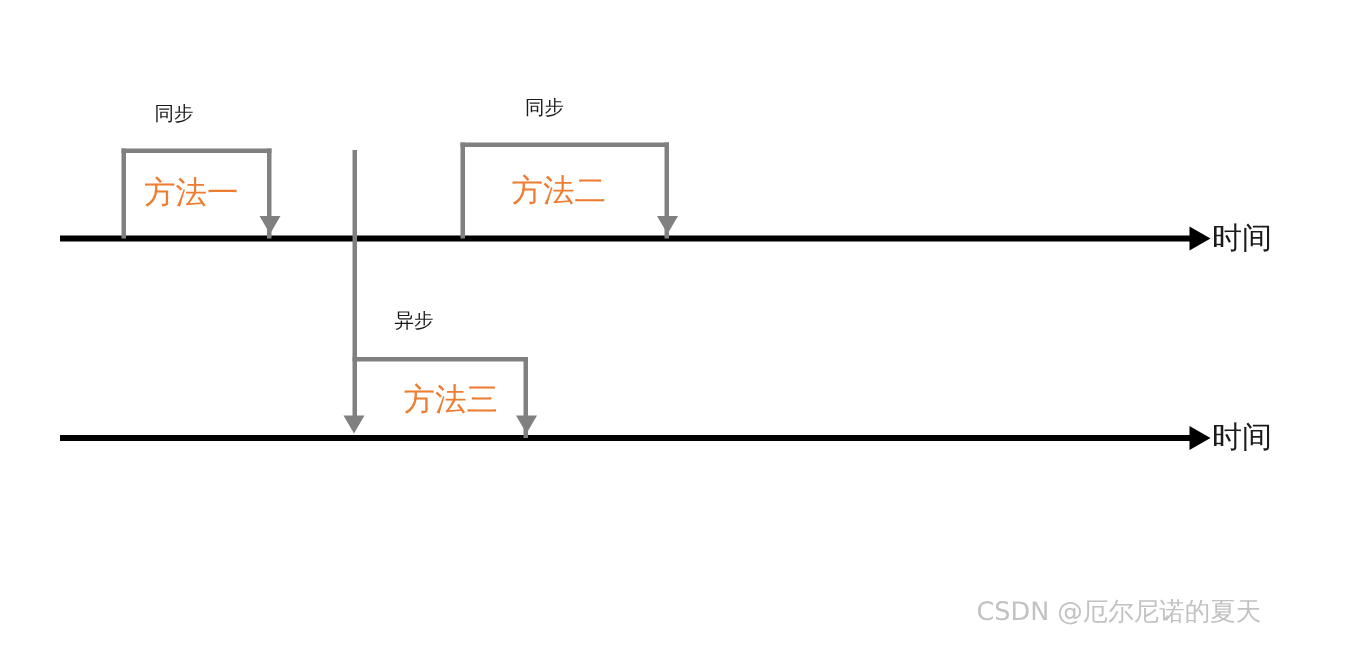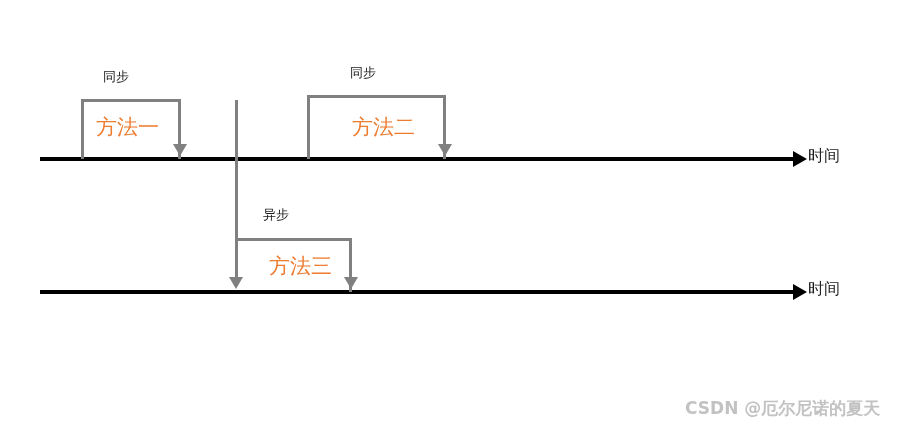--- a/index.html
+++ b/index.html
@@ -27,21 +27,21 @@
   .axis-head {
     position: absolute;
     width: 0;
     height: 0;
     border-top: 8px solid transparent;
     border-bottom: 8px solid transparent;
     border-left: 14px solid #000000;
   }
   .axis-label {
     position: absolute;
-    font-size: 16px;
+    font-size: 20px;
     color: #1a1a1a;
     line-height: 1;
     white-space: nowrap;
   }
 
   
   .bracket {
     position: absolute;
     border-top: 3px solid #808080;
     border-left: 3px solid #808080;
@@ -105,27 +105,27 @@
   <div class="axis" style="left:40px; top:290px; width:755px;"></div>
   <div class="axis-head" style="left:793px; top:284px;"></div>
   <div class="axis-label" style="left:808px; top:281px;">时间</div>
 
   <div class="connector" style="left:235px; top:100px; height:180px;"></div>
   <div class="bracket-head" style="left:229px; top:277px;"></div>
 
   <div class="sync-label" style="left:103px; top:70px;">同步</div>
   <div class="bracket" style="left:81px; top:99px; width:100px; height:60px;"></div>
   <div class="bracket-head" style="left:173px; top:144px;"></div>
-  <div class="method-label" style="left:96px; top:118px;font-family:Liberation Mono, monospace;">方法一</div>
+  <div class="method-label" style="left:96px; top:118px;">方法一</div>
 
   <div class="sync-label" style="left:350px; top:66px;">同步</div>
   <div class="bracket" style="left:307px; top:95px; width:139px; height:64px;"></div>
   <div class="bracket-head" style="left:438px; top:144px;"></div>
-  <div class="method-label" style="left:341px; top:117px;margin-left:11px;">方法二</div>
+  <div class="method-label" style="left:341px; top:117px;">方法二</div>
 
   <div class="sync-label" style="left:263px; top:208px;">异步</div>
   <div class="bracket no-left" style="left:235px; top:238px; width:117px; height:54px;"></div>
   <div class="bracket-head" style="left:344px; top:277px;"></div>
   <div class="method-label" style="left:269px; top:256px;">方法三</div>
 
-  <div class="watermark" style="left:685px; top:400px;font-weight:bold;">CSDN @厄尔尼诺的夏天</div>
+  <div class="watermark" style="left:651px; top:400px;">CSDN @厄尔尼诺的夏天</div>
 
 </div>
 
 </body></html>

